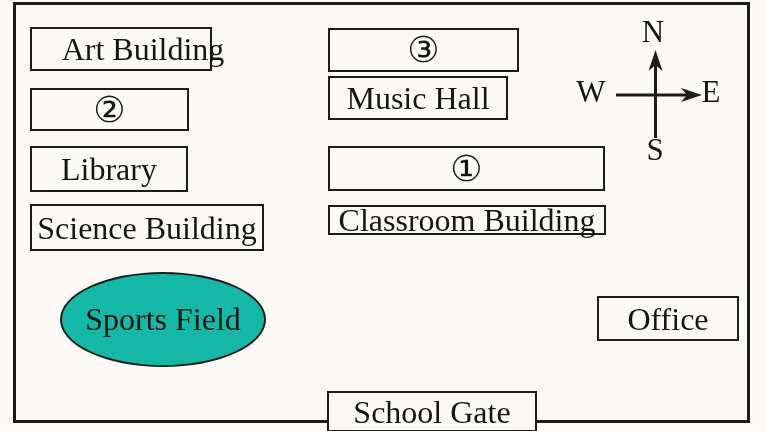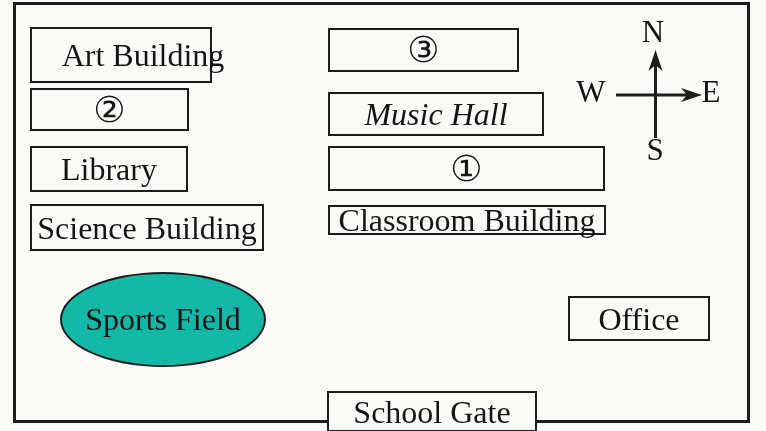--- a/index.html
+++ b/index.html
@@ -32,31 +32,31 @@
     display: flex;
     align-items: center;
     justify-content: center;
     font-size: 32px;
     line-height: 1;
     white-space: nowrap;
     color: #151515;
   }
   .bldg.circled { font-size: 36px; }
   
-  .pos-art       { left: 30px;  top: 27px;  width: 182px; height: 56px; padding-left: 44px; }
+  .pos-art       { left: 30px;  top: 27px;  width: 182px; height: 44px; padding-left: 44px; }
   .pos-b2        { left: 30px;  top: 88px;  width: 159px; height: 43px; }
   .pos-library   { left: 30px;  top: 146px; width: 158px; height: 46px; }
   .pos-science   { left: 30px;  top: 204px; width: 234px; height: 47px; }
   
   .pos-b3        { left: 328px; top: 28px;  width: 191px; height: 44px; }
-  .pos-music     { left: 328px; top: 92px;  width: 216px; height: 44px; font-style: italic; }
+  .pos-music     { left: 328px; top: 76px;  width: 180px; height: 44px; }
   .pos-b1        { left: 328px; top: 146px; width: 277px; height: 45px; }
   .pos-classroom { left: 328px; top: 205px; width: 278px; height: 30px; }
   
-  .pos-office    { left: 568px; top: 296px; width: 142px; height: 45px; }
+  .pos-office    { left: 597px; top: 296px; width: 142px; height: 45px; }
   .pos-gate      { left: 327px; top: 381px; width: 210px; height: 41px; margin-top: 10px; }
   .ellipse {
     position: absolute;
     left: 60px; top: 272px;
     width: 206px; height: 95px;
     border: 2px solid #1c1c1c;
     border-radius: 50%;
     box-sizing: border-box;
     background: #14b8a6;
     display: flex;

